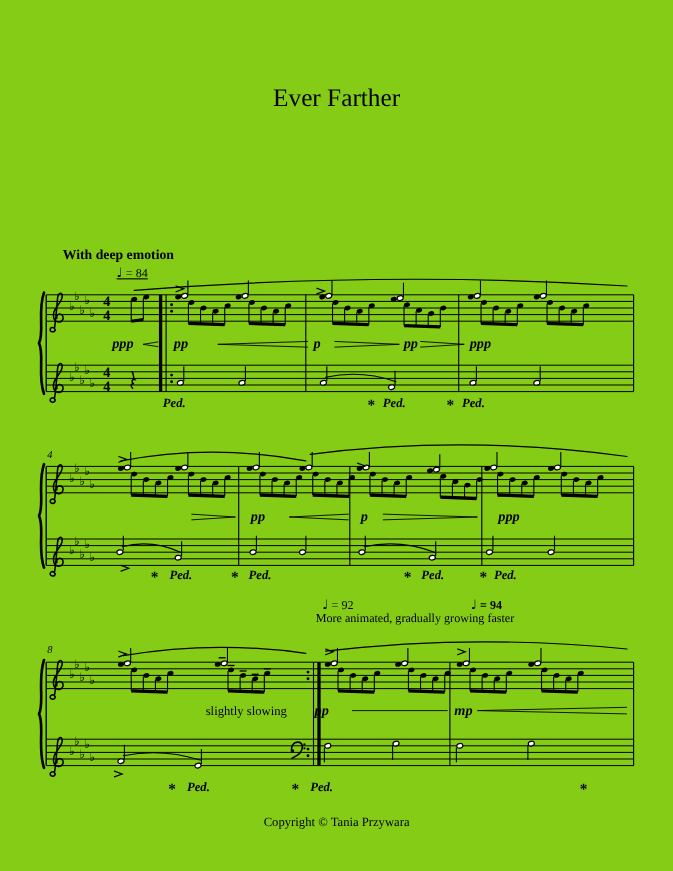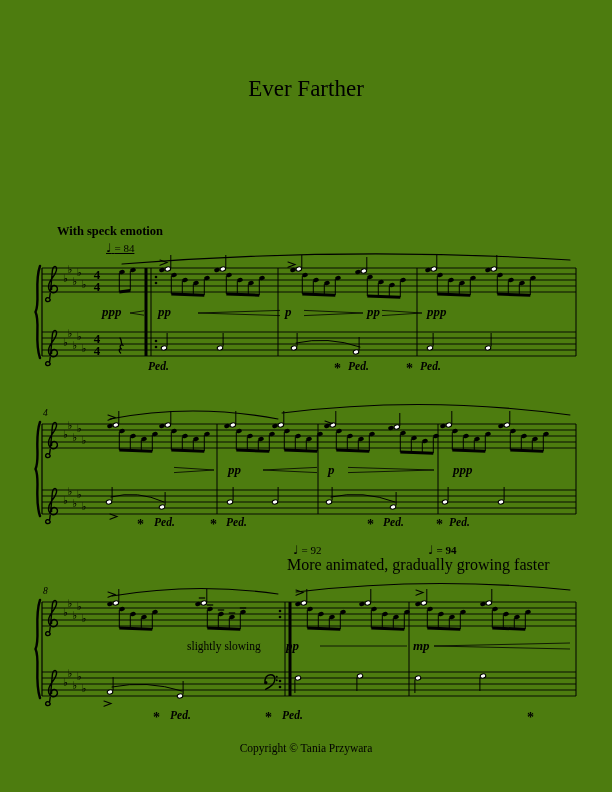--- a/index.html
+++ b/index.html
@@ -1,49 +1,49 @@
 <!DOCTYPE html>
 <html><head>
 <meta charset="utf-8">
 <style>
   html,body{margin:0;padding:0;background:#e8e8e8;}
-  .page{position:relative;width:612px;height:792px;margin:0 auto;background:#4d7c0f;
+  .page{position:relative;width:612px;height:792px;margin:0 auto;background:#84cc16;
         font-family:"Liberation Serif",serif;color:#000;overflow:hidden;}
   .abs{position:absolute;}
   #title{left:0;right:0;top:76px;text-align:center;font-size:23px;}
   #poem{left:248px;top:112px;font-style:italic;font-size:11px;line-height:13px;}
   #composer-block{right:40px;top:200px;text-align:right;font-size:11.5px;line-height:13px;}
   #expression{left:57px;top:224px;font-weight:bold;font-size:12.5px;}
   .tempo{font-size:11px;}
   .tempo .glyph{font-family:"DejaVu Sans",sans-serif;font-size:12px;}
   #tempo1{left:106px;top:241px;text-decoration:underline;}
   #tempo2{left:293px;top:543px;}
   #tempo3{left:428px;top:543px;font-weight:bold;}
-  #animato{left:287px;top:556px;font-size:16px;}
+  #animato{left:287px;top:556px;font-size:11px;}
   #copyright{left:0;right:0;top:742px;text-align:center;font-size:11.5px;}
   svg.sys{position:absolute;left:30px;overflow:visible;}
   #sys1{top:248px;} #sys2{top:395px;} #sys3{top:580px;}
   svg text{font-family:"Liberation Serif",serif;fill:#000;}
   svg .dyn{font-style:italic;font-weight:bold;font-size:13px;}
   svg .ped{font-style:italic;font-weight:bold;font-size:11.5px;}
   svg .star{font-weight:bold;font-size:14px;}
   svg .flat{font-family:"DejaVu Sans",sans-serif;font-size:10.5px;}
   svg .timesig{font-weight:bold;font-size:13px;}
   svg .mnum{font-style:italic;font-size:9.5px;}
   svg .stext{font-size:11.5px;}
 </style>
 </head>
 <body>
 
 <div class="page">
   <div class="abs" id="title">Ever Farther</div>
 
 
 
-  <div class="abs" id="expression">With speck emotion</div>
+  <div class="abs" id="expression">With deep emotion</div>
 
   <div class="abs tempo" id="tempo1"><span class="glyph">♩</span> <span>= 84</span></div>
   <div class="abs tempo" id="tempo2"><span class="glyph">♩</span> <span>= 92</span></div>
   <div class="abs tempo" id="tempo3"><span class="glyph">♩</span> <span>= 94</span></div>
 
   <div class="abs" id="animato">More animated, gradually growing faster</div>
 
   <svg id="sys1" class="sys" width="556" height="138">
       <line x1="12" y1="20" x2="546" y2="20" stroke="#000" stroke-width="0.9"></line>
       <line x1="12" y1="84" x2="546" y2="84" stroke="#000" stroke-width="0.9"></line>

